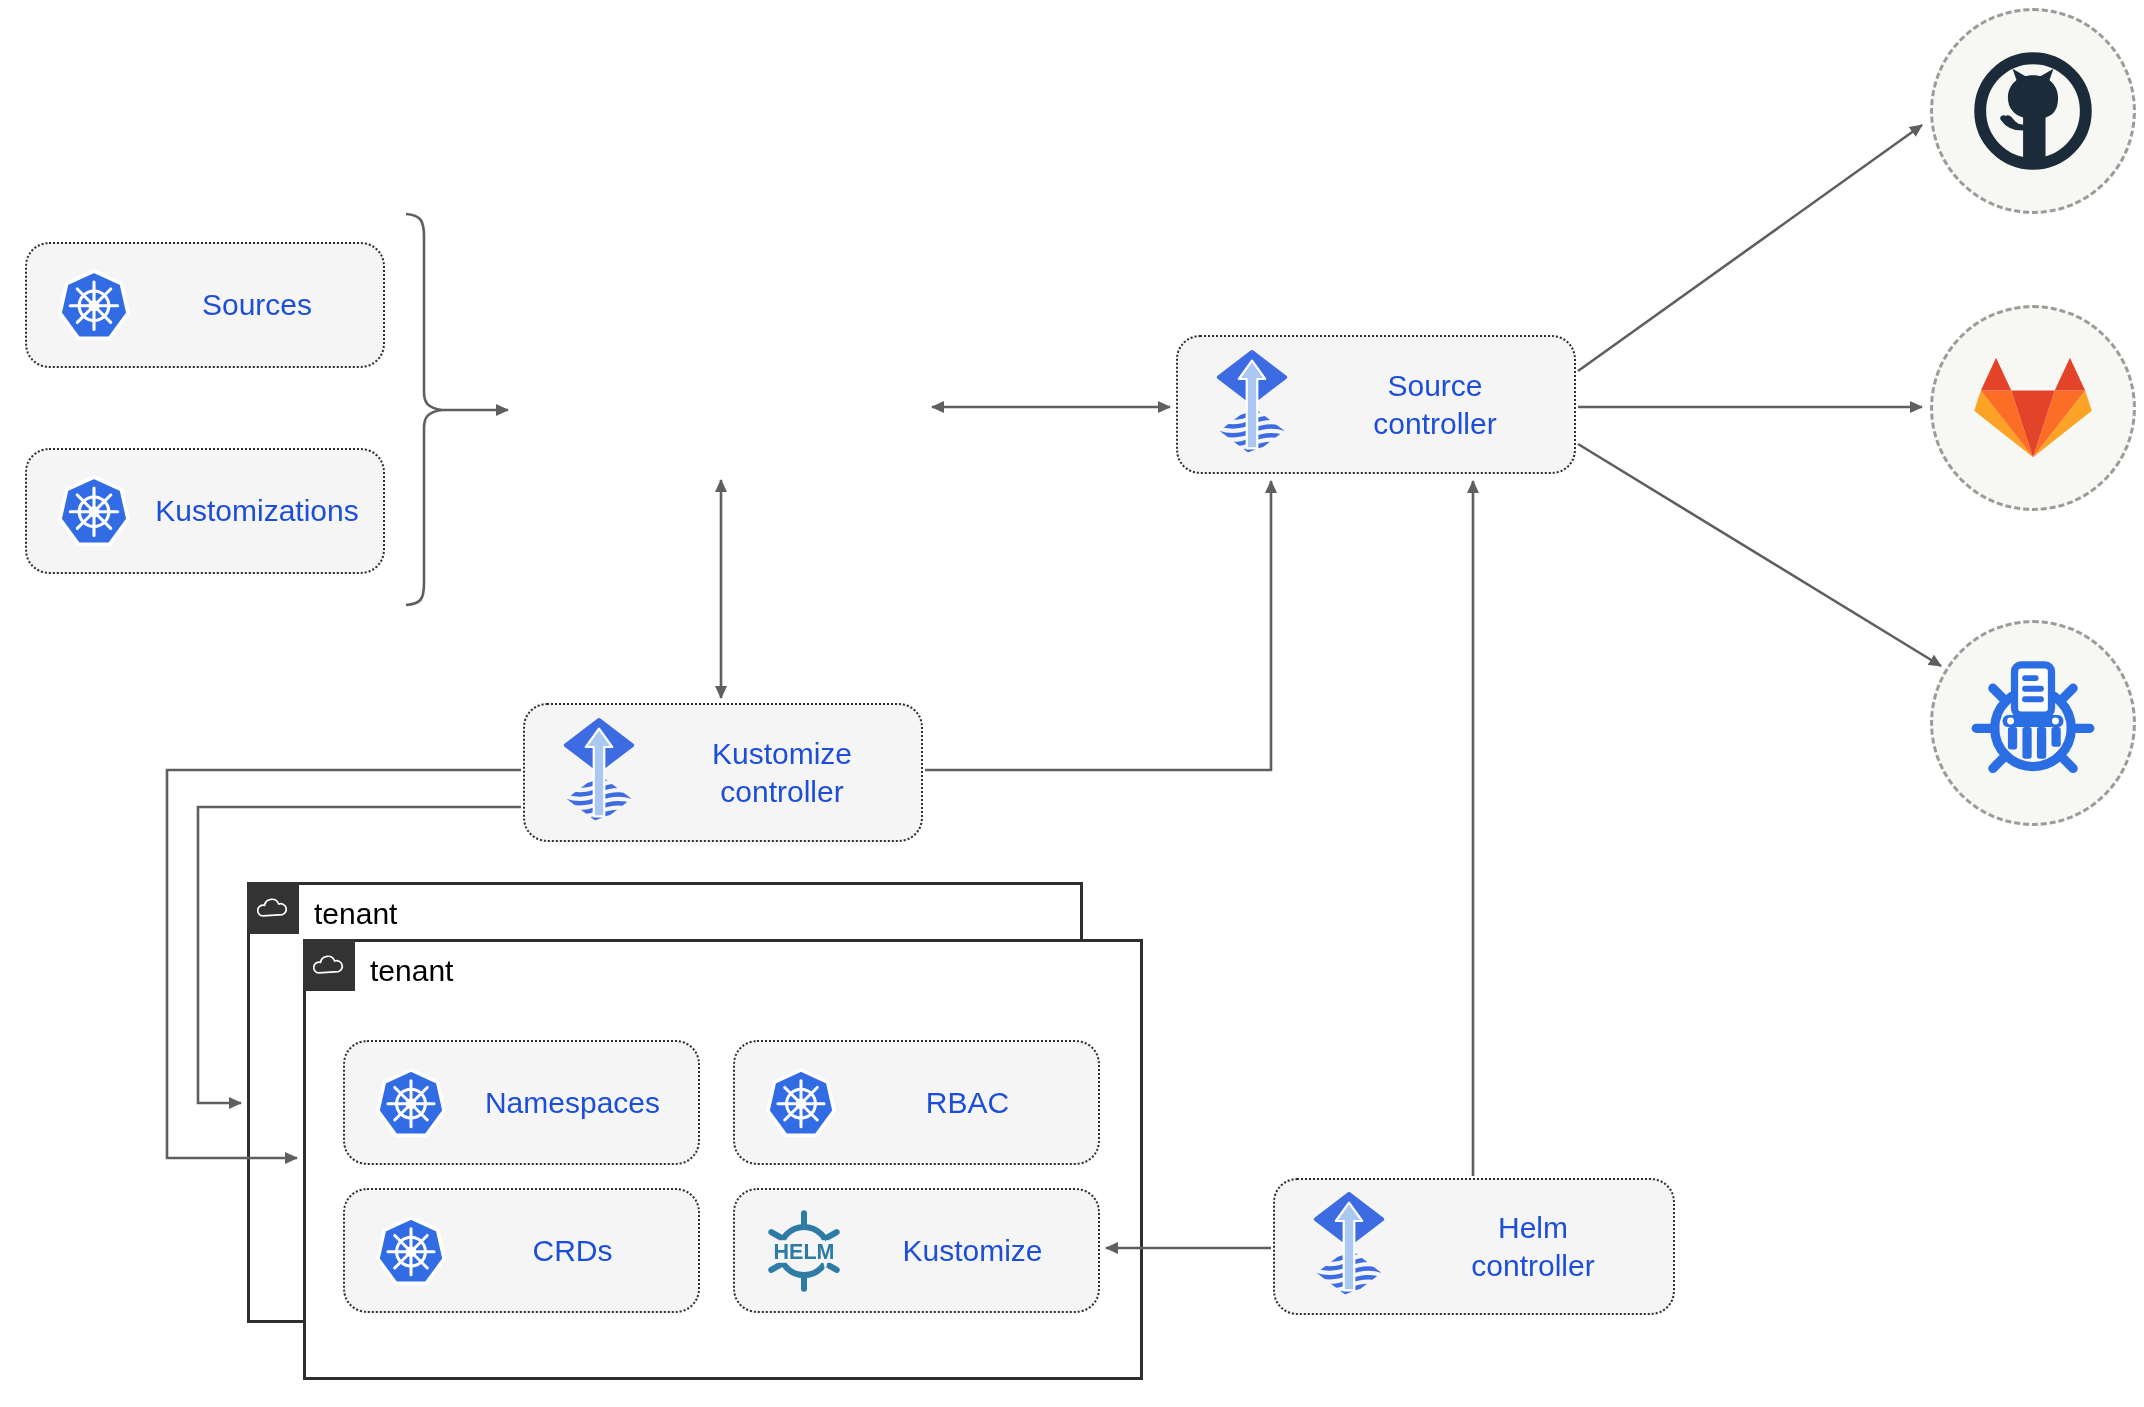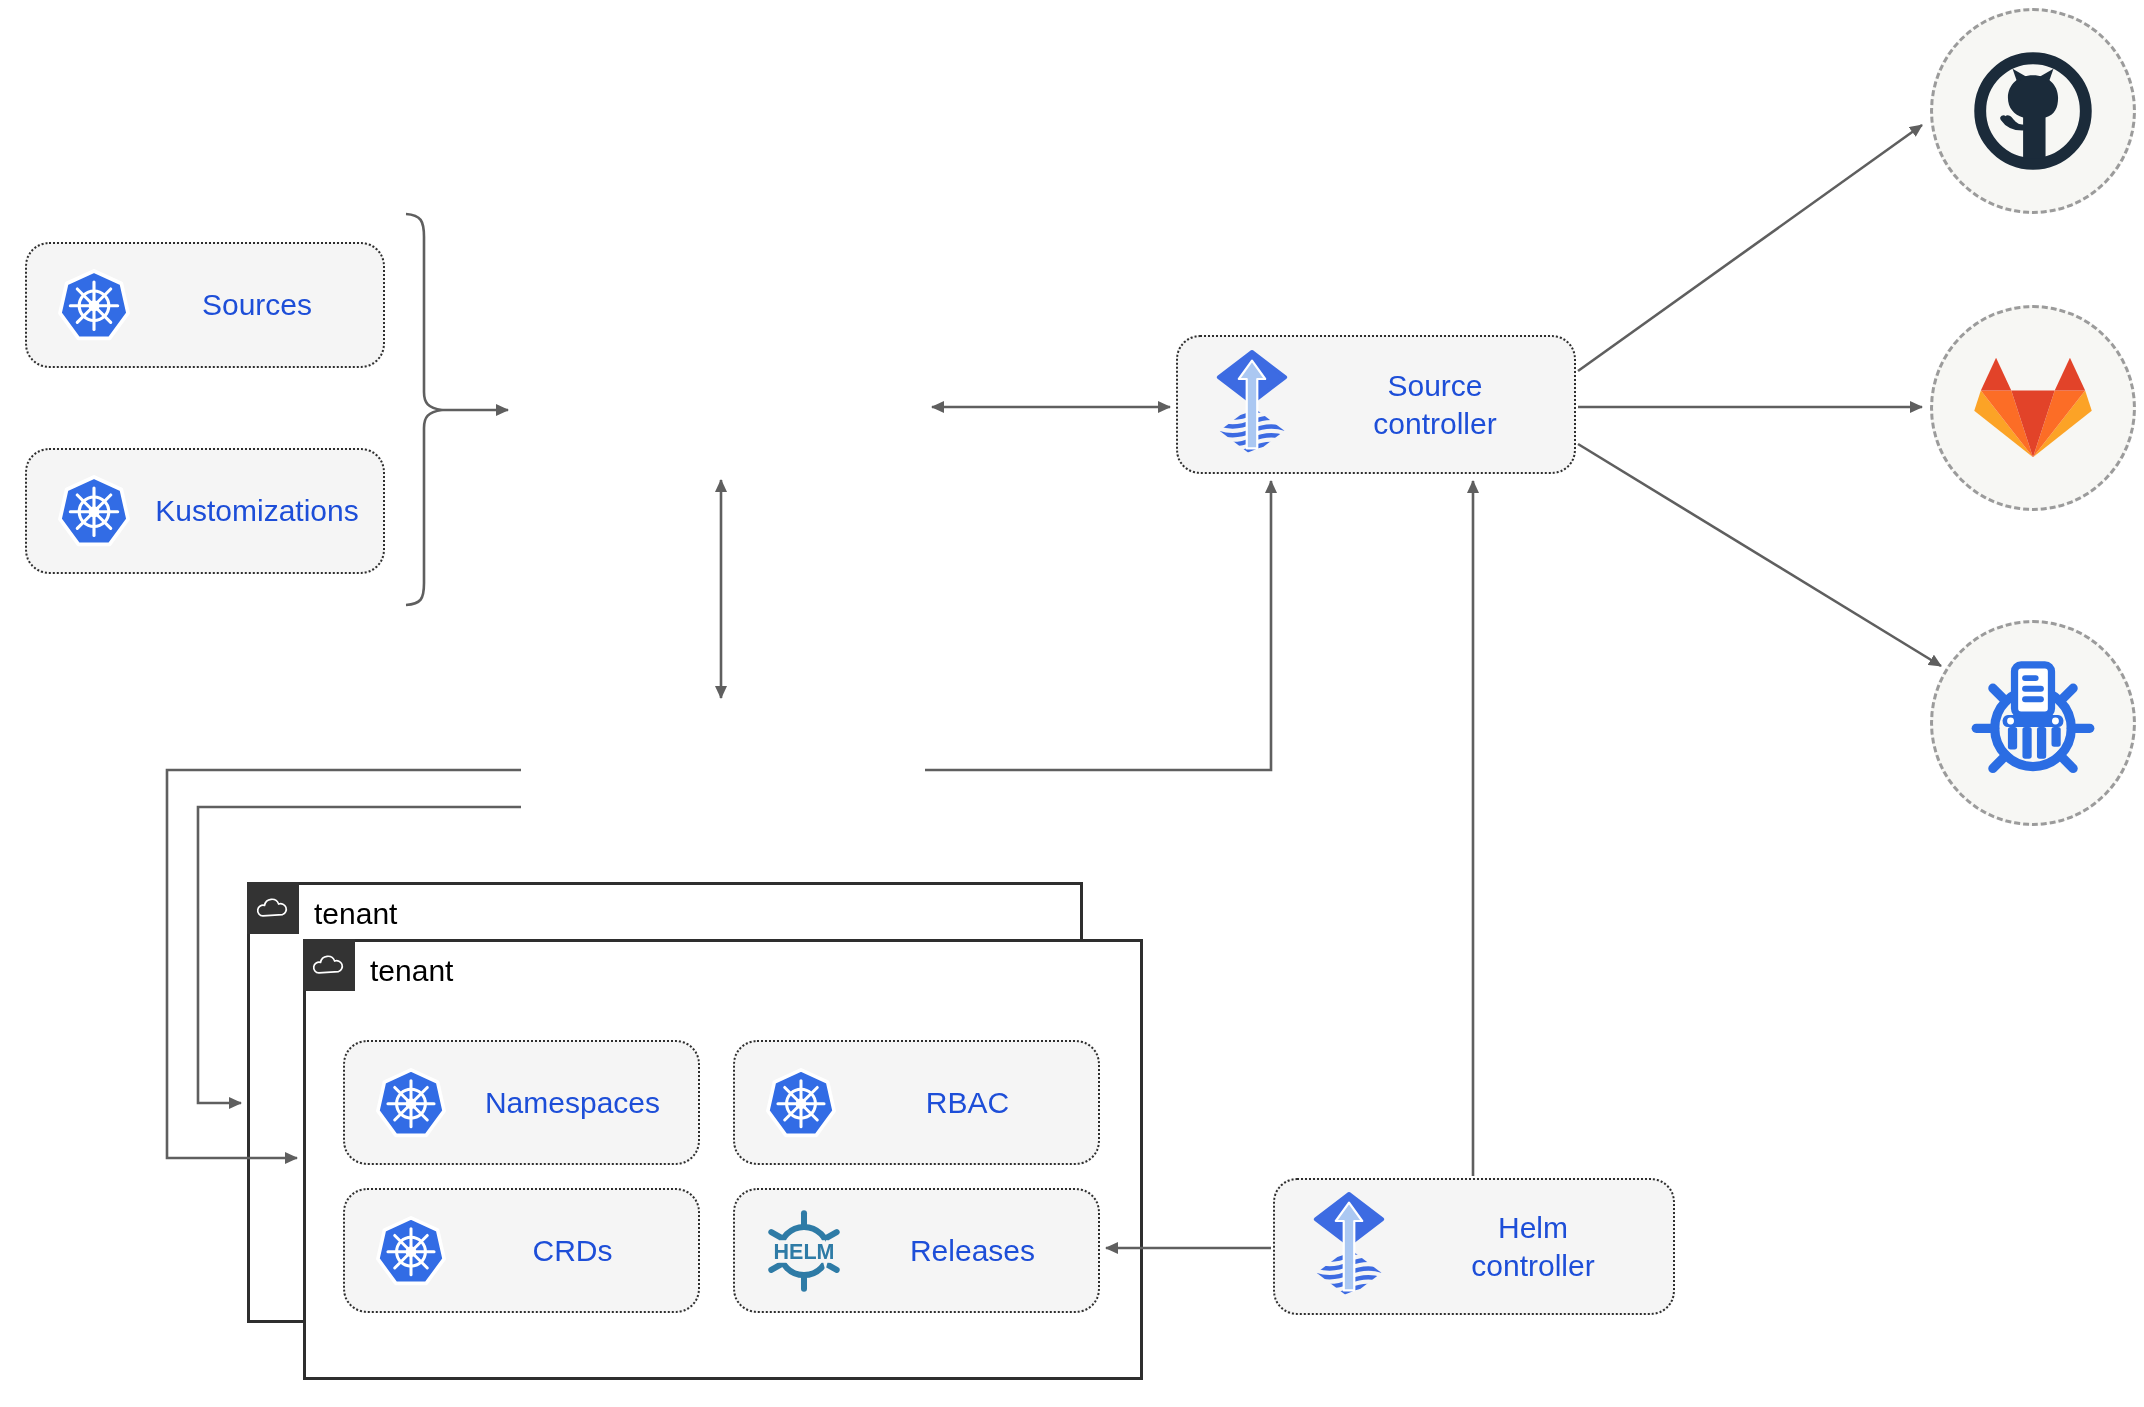--- a/index.html
+++ b/index.html
@@ -175,20 +175,28 @@
 
   <div class="node z3" style="left:1176px;top:335px;width:400px;height:139px;">
     <svg class="icon" width="88" height="109" viewBox="0 0 100 124">
         <use href="#sym-flux"></use>
       </svg>
     <div class="node-label">
       <span class="narrow">Source controller</span>
       </div>
   </div>
 
+  <div class="node z3" style="left:523px;top:703px;width:400px;height:139px;">
+    <svg class="icon" width="88" height="109" viewBox="0 0 100 124">
+        <use href="#sym-flux"></use>
+      </svg>
+    <div class="node-label">
+      <span class="narrow">Kustomize controller</span>
+      </div>
+  </div>
 
   <div class="node z3" style="left:1273px;top:1178px;width:402px;height:137px;">
     <svg class="icon" width="88" height="109" viewBox="0 0 100 124">
         <use href="#sym-flux"></use>
       </svg>
     <div class="node-label">
       <span class="narrow">Helm controller</span>
       </div>
   </div>
 
@@ -217,21 +225,21 @@
     <div class="node-label">
       <span>CRDs</span>
       </div>
   </div>
 
   <div class="node z3" style="left:733px;top:1188px;width:367px;height:125px;">
     <svg class="icon" width="86" height="86" viewBox="0 0 100 100" style="margin-left:26px">
         <use href="#sym-helm"></use>
       </svg>
     <div class="node-label">
-      <span>Releases</span>
+      <span>Kustomize</span>
       </div>
   </div>
 
   <div class="endpoint z3" style="left:1930px;top:8px;">
     <svg width="132" height="132" viewBox="0 0 100 100">
         <use href="#sym-github"></use>
       </svg>
   </div>
   <div class="endpoint z3" style="left:1930px;top:305px;">
     <svg width="118" height="109" viewBox="0 0 100 92">

